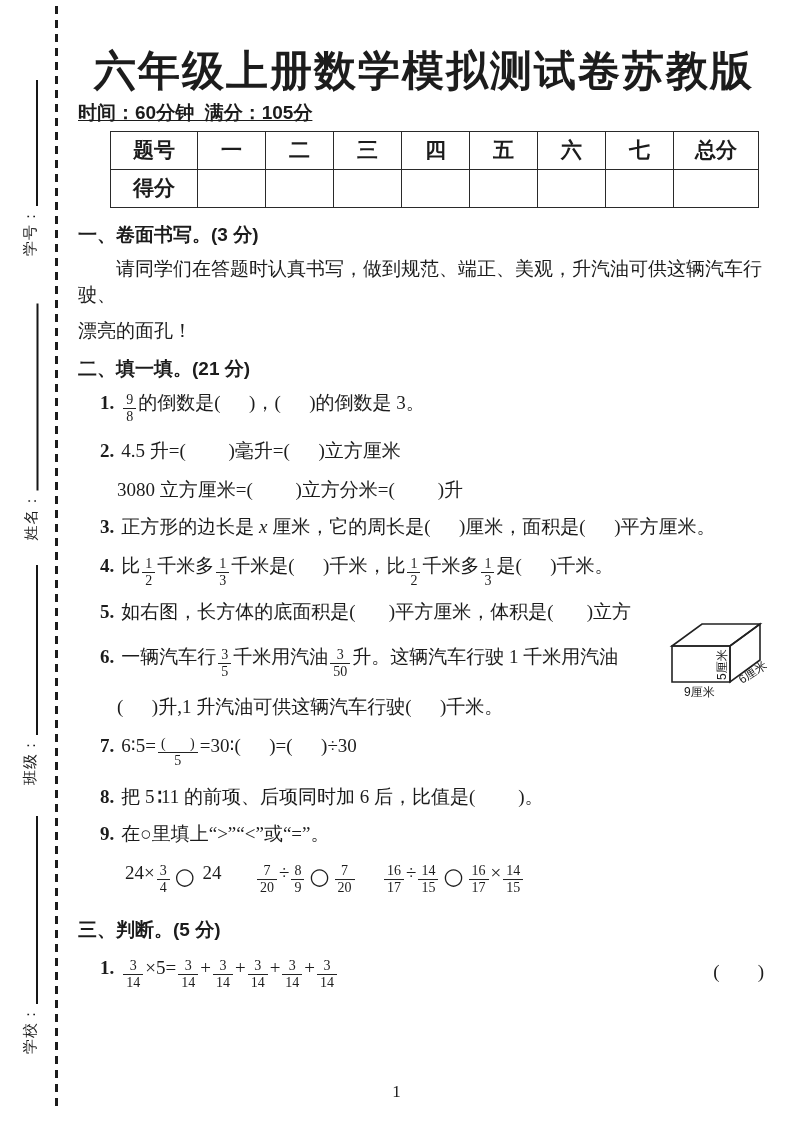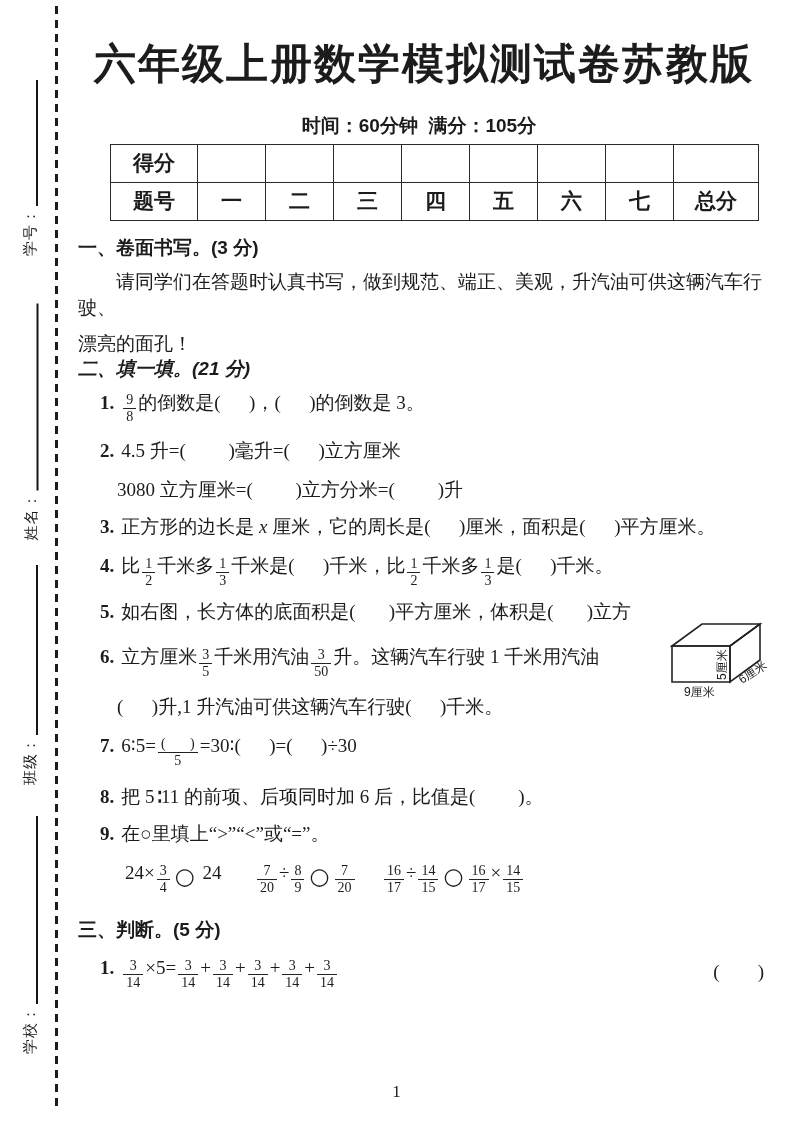--- a/index.html
+++ b/index.html
@@ -13,32 +13,33 @@
     position:absolute;left:55px;top:6px;height:1104px;width:3px;
     background:repeating-linear-gradient(#1c1c1c 0 8px,transparent 8px 14px);
   }
   .side-unit{
     position:absolute;height:22px;display:flex;align-items:flex-end;
     transform:rotate(-90deg);
   }
   .side-label{font-size:15px;line-height:22px;letter-spacing:1px;white-space:nowrap;}
   .side-line{flex:1;height:0;border-bottom:2px solid #161616;margin-bottom:3px;margin-left:2px;}
   
-  .content{position:absolute;left:78px;top:24px;width:692px;}
+  .content{position:absolute;left:78px;top:31px;width:692px;}
   .title{
     margin:14px 0 0 0;text-align:center;font-size:42px;font-weight:bold;letter-spacing:2px;
     font-family:"Liberation Sans","DejaVu Sans",sans-serif;line-height:1.25;
   }
   .subtitle{
     margin:10px 0 0 0;text-align:center;font-size:33px;font-weight:bold;letter-spacing:2px;
     font-family:"Liberation Sans","DejaVu Sans",sans-serif;line-height:1.25;
   }
   .meta{
-    margin-top:22px;text-align:center;padding-right:10px;font-size:19px;font-weight:bold;
+    margin-top:2px;text-align:left;padding-right:10px;font-size:19px;font-weight:bold;
     font-family:"Liberation Sans","DejaVu Sans",sans-serif;
+    text-decoration:underline;
   }
   
   table.score{border-collapse:collapse;table-layout:fixed;width:648px;margin:5px 0 0 32px;}
   table.score td{
     border:1.6px solid #2a2a2a;height:37px;text-align:center;vertical-align:middle;
     font-size:21px;font-weight:bold;padding:0;
   }
   
   #paper-body{font-size:19px;}
   .heading{
@@ -101,56 +102,56 @@
         <col style="width:68px">
         <col style="width:68px">
       <col style="width:68px">
         <col style="width:68px">
         <col style="width:68px">
         <col style="width:68px">
       <col style="width:85px">
     </colgroup>
     <tbody id="score-table-body">
         <tr>
+          <td>题号</td>
+          <td>一</td>
+          <td>二</td>
+          <td>三</td>
+          <td>四</td>
+          <td>五</td>
+          <td>六</td>
+          <td>七</td>
+          <td>总分</td>
+        </tr>
+        <tr>
           <td>得分</td>
           <td></td>
           <td></td>
           <td></td>
           <td></td>
           <td></td>
           <td></td>
           <td></td>
           <td></td>
         </tr>
-        <tr>
-          <td>题号</td>
-          <td>一</td>
-          <td>二</td>
-          <td>三</td>
-          <td>四</td>
-          <td>五</td>
-          <td>六</td>
-          <td>七</td>
-          <td>总分</td>
-        </tr>
       </tbody>
   </table>
 
   <div id="paper-body">
       <div class="heading" style="margin-top: 15px;">一、卷面书写。(3 分)</div>
       <div class="para indent" style="margin-top: 9px;">请同学们在答题时认真书写，做到规范、端正、美观，升汽油可供这辆汽车行驶、</div>
       <div class="para" style="margin-top: 10px;">漂亮的面孔！</div>
-      <div class="heading" style=" font-style: italic;">二、填一填。(21 分)</div>
+      <div class="heading" style="margin-top: 13px;">二、填一填。(21 分)</div>
       <div class="q" style="margin-top: 7px;"><span class="qnum">1.</span><span class="frac"><span class="fn">9</span><span class="fd">8</span></span><span>的倒数是(&nbsp;&nbsp;&nbsp;&nbsp;&nbsp;&nbsp;)，(&nbsp;&nbsp;&nbsp;&nbsp;&nbsp;&nbsp;)的倒数是 3。</span></div>
       <div class="q" style="margin-top: 11px;"><span class="qnum">2.</span><span>4.5 升=(&nbsp;&nbsp;&nbsp;&nbsp;&nbsp;&nbsp;&nbsp;&nbsp;&nbsp;)毫升=(&nbsp;&nbsp;&nbsp;&nbsp;&nbsp;&nbsp;)立方厘米</span></div>
       <div class="q cont" style="margin-top: 9px;"><span>3080 立方厘米=(&nbsp;&nbsp;&nbsp;&nbsp;&nbsp;&nbsp;&nbsp;&nbsp;&nbsp;)立方分米=(&nbsp;&nbsp;&nbsp;&nbsp;&nbsp;&nbsp;&nbsp;&nbsp;&nbsp;)升</span></div>
       <div class="q" style="margin-top: 7px;"><span class="qnum">3.</span><span>正方形的边长是 </span><span class="it">x</span><span> 厘米，它的周长是(&nbsp;&nbsp;&nbsp;&nbsp;&nbsp;&nbsp;)厘米，面积是(&nbsp;&nbsp;&nbsp;&nbsp;&nbsp;&nbsp;)平方厘米。</span></div>
       <div class="q" style="margin-top: 9px;"><span class="qnum">4.</span><span>比</span><span class="frac"><span class="fn">1</span><span class="fd">2</span></span><span>千米多</span><span class="frac"><span class="fn">1</span><span class="fd">3</span></span><span>千米是(&nbsp;&nbsp;&nbsp;&nbsp;&nbsp;&nbsp;)千米，比</span><span class="frac"><span class="fn">1</span><span class="fd">2</span></span><span>千米多</span><span class="frac"><span class="fn">1</span><span class="fd">3</span></span><span>是(&nbsp;&nbsp;&nbsp;&nbsp;&nbsp;&nbsp;)千米。</span></div>
       <div class="q" style="margin-top: 8px;"><span class="qnum">5.</span><span>如右图，长方体的底面积是(&nbsp;&nbsp;&nbsp;&nbsp;&nbsp;&nbsp;&nbsp;)平方厘米，体积是(&nbsp;&nbsp;&nbsp;&nbsp;&nbsp;&nbsp;&nbsp;)立方</span></div>
-      <div class="q" style="margin-top: 15px;"><span class="qnum">6.</span><span>立方厘米</span><span class="frac"><span class="fn">3</span><span class="fd">5</span></span><span>千米用汽油</span><span class="frac"><span class="fn">3</span><span class="fd">50</span></span><span>升。这辆汽车行驶 1 千米用汽油</span></div>
+      <div class="q" style="margin-top: 15px;"><span class="qnum">6.</span><span>一辆汽车行</span><span class="frac"><span class="fn">3</span><span class="fd">5</span></span><span>千米用汽油</span><span class="frac"><span class="fn">3</span><span class="fd">50</span></span><span>升。这辆汽车行驶 1 千米用汽油</span></div>
       <div class="q cont" style="margin-top: 12px;"><span>(&nbsp;&nbsp;&nbsp;&nbsp;&nbsp;&nbsp;)升,1 升汽油可供这辆汽车行驶(&nbsp;&nbsp;&nbsp;&nbsp;&nbsp;&nbsp;)千米。</span></div>
       <div class="q" style="margin-top: 9px;"><span class="qnum">7.</span><span>6∶5=</span><span class="frac"><span class="fn">(&nbsp;&nbsp;&nbsp;&nbsp;&nbsp;&nbsp;&nbsp;)</span><span class="fd">5</span></span><span>=30∶(&nbsp;&nbsp;&nbsp;&nbsp;&nbsp;&nbsp;)=(&nbsp;&nbsp;&nbsp;&nbsp;&nbsp;&nbsp;)÷30</span></div>
       <div class="q" style="margin-top: 13px;"><span class="qnum">8.</span><span>把 5∶11 的前项、后项同时加 6 后，比值是(&nbsp;&nbsp;&nbsp;&nbsp;&nbsp;&nbsp;&nbsp;&nbsp;&nbsp;)。</span></div>
       <div class="q" style="margin-top: 7px;"><span class="qnum">9.</span><span>在○里填上“&gt;”“&lt;”或“=”。</span></div>
       <div class="cmp-row" style="margin-top: 6px;">
         <span class="cmp-group" style="left: 47px;"><span>24×</span><span class="frac"><span class="fn">3</span><span class="fd">4</span></span><span class="circ">○</span><span> 24</span></span>
         <span class="cmp-group" style="left: 177px;"><span class="frac"><span class="fn">7</span><span class="fd">20</span></span><span>÷</span><span class="frac"><span class="fn">8</span><span class="fd">9</span></span><span class="circ">○</span><span class="frac"><span class="fn">7</span><span class="fd">20</span></span></span>
         <span class="cmp-group" style="left: 304px;"><span class="frac"><span class="fn">16</span><span class="fd">17</span></span><span>÷</span><span class="frac"><span class="fn">14</span><span class="fd">15</span></span><span class="circ">○</span><span class="frac"><span class="fn">16</span><span class="fd">17</span></span><span>×</span><span class="frac"><span class="fn">14</span><span class="fd">15</span></span></span>
       </div>
       <div class="heading" style="margin-top: 15px;">三、判断。(5 分)</div>

